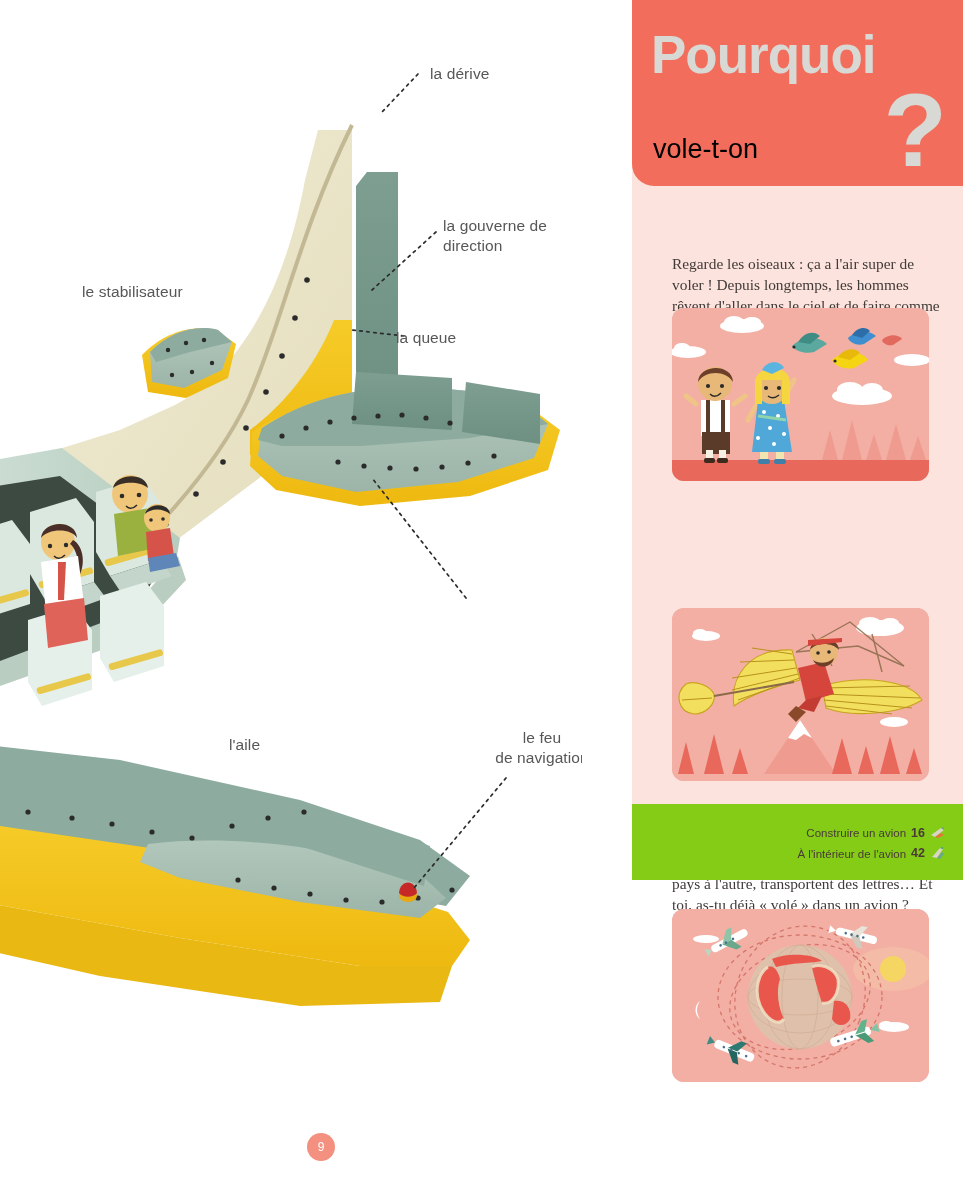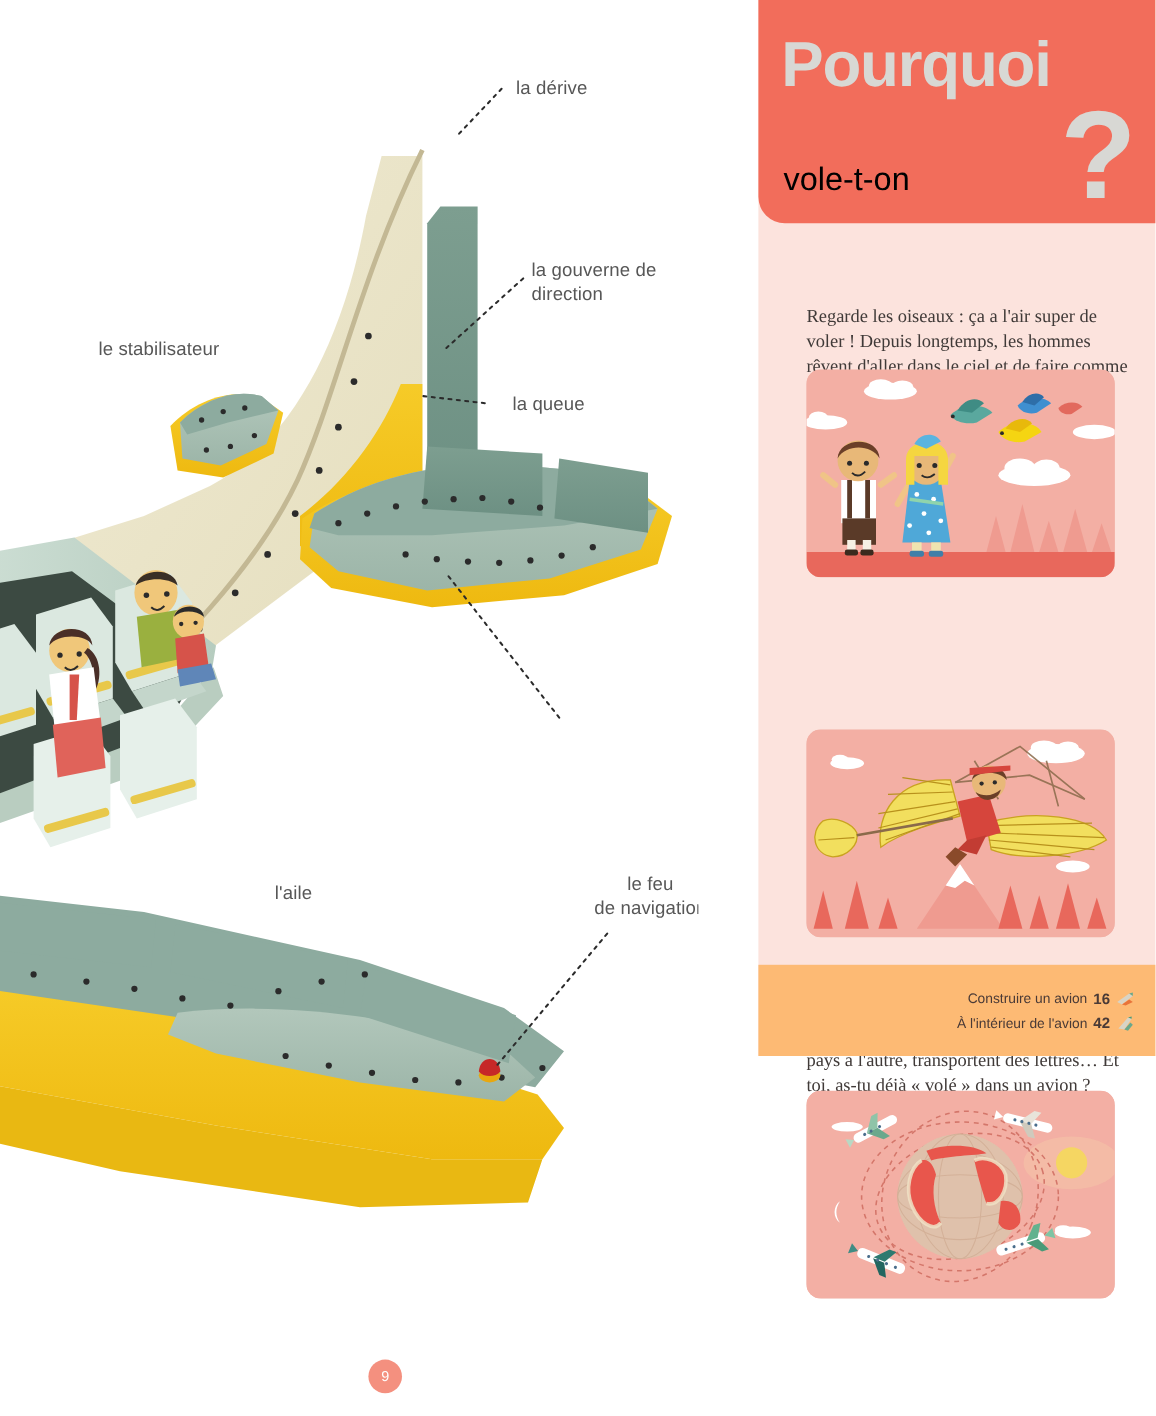--- a/index.html
+++ b/index.html
@@ -142,21 +142,21 @@
   #fig-1 { top: 308px; }
   #fig-2 { top: 608px; }
   #fig-3 { top: 909px; }
 
   #rc-footer {
     position: absolute;
     left: 0;
     bottom: 0;
     width: 331px;
     height: 76px;
-    background: #fdba74;
+    background: #84cc16;
     text-decoration: underline;
   }
   .xref {
     position: absolute;
     right: 17px;
     color: #4a3a36;
     font-family: "Liberation Sans", sans-serif;
     font-size: 11.5px;
     white-space: nowrap;
     display: flex;
@@ -392,21 +392,21 @@
         <line x1="506" y1="778" x2="414" y2="888"></line>
       </g>
     </svg>
 
     <div class="callout" style="left:430px; top:64px;">la dérive</div>
 
     <div class="callout" style="left:443px; top:216px;">la gouverne de direction</div>
 
     <div class="callout" style="left:82px; top:282px;">le stabilisateur</div>
 
-    <div class="callout" style="left:427px; top:328px;">la queue</div>
+    <div class="callout" style="left:396px; top:328px;">la queue</div>
 
 
     <div class="callout" style="left:229px; top:735px;">l'aile</div>
 
     <div class="callout center-align" style="left:486px; top:728px; width:112px;">le feu
 de navigation</div>
 
     <div id="page-number">9</div>
   </div>
 

